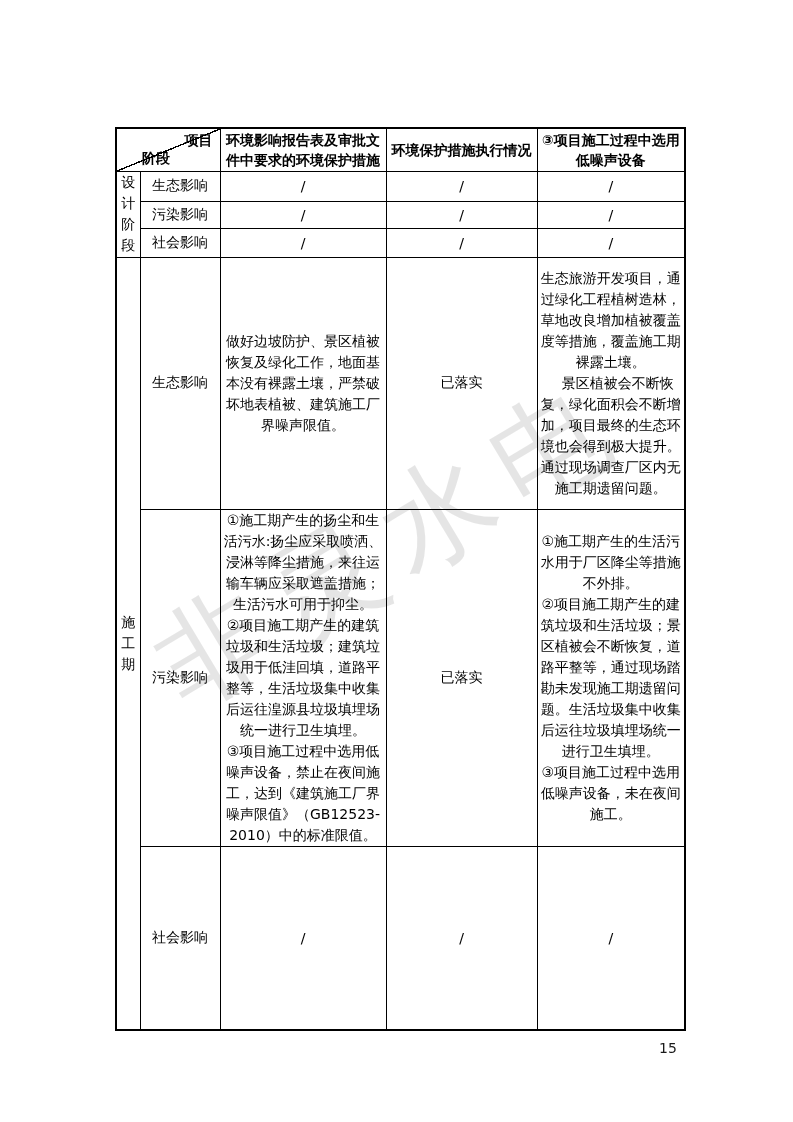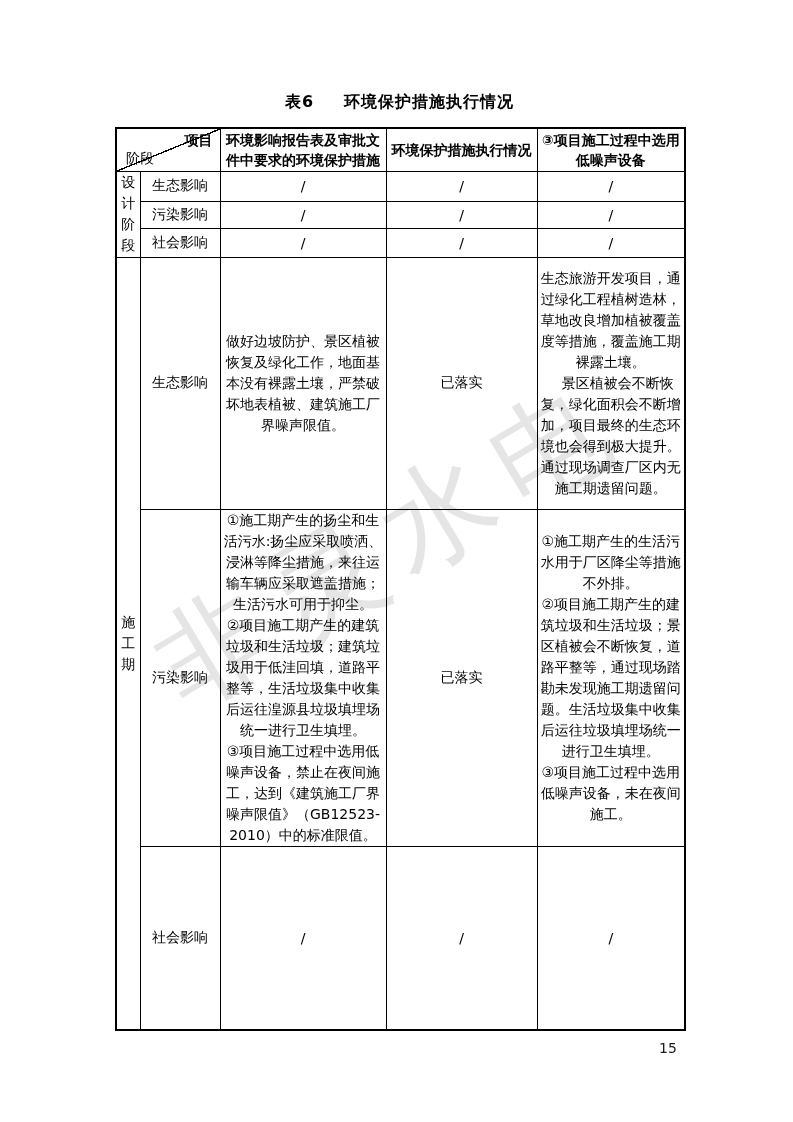--- a/index.html
+++ b/index.html
@@ -57,21 +57,21 @@
   td.head{font-weight:bold;line-height:20px;margin-top:10px;}
   td.head-measures{padding:0 4px;}
   td.head-status,td.head-effect{padding:0 6px;}
   td.diag{
     position:relative;
     background-image:linear-gradient(to bottom right,
       transparent calc(50% - 0.7px), #000 calc(50% - 0.7px),
       #000 calc(50% + 0.7px), transparent calc(50% + 0.7px));
   }
   td.diag .corner-top{position:absolute;right:7px;top:3px;font-weight:bold;}
-  td.diag .corner-bottom{position:absolute;left:9px;bottom:3px;font-weight:normal;}
+  td.diag .corner-bottom{position:absolute;left:25px;bottom:3px;font-weight:bold;}
   .vlabel{
     width:16px;margin:0 auto;
     word-break:break-all;
     line-height:21px;
     text-align:center;
   }
   td.cell-content{
     line-height:21px;
     white-space:pre-line;
     text-align:center;
@@ -85,23 +85,20 @@
     color:#1a1a1a;
   }
 </style>
 </head>
 <body>
 
 <div class="page">
 
   <div class="watermark">非灵水电</div>
 
-  <div class="title">
-    <span>表6</span><span class="gap"></span><span>环境保护措施执行情况</span>
-  </div>
 
   <table class="report">
     <colgroup>
       <col style="width:24px">
       <col style="width:80px">
       <col style="width:166px">
       <col style="width:151px">
       <col style="width:148px">
     </colgroup>
 

